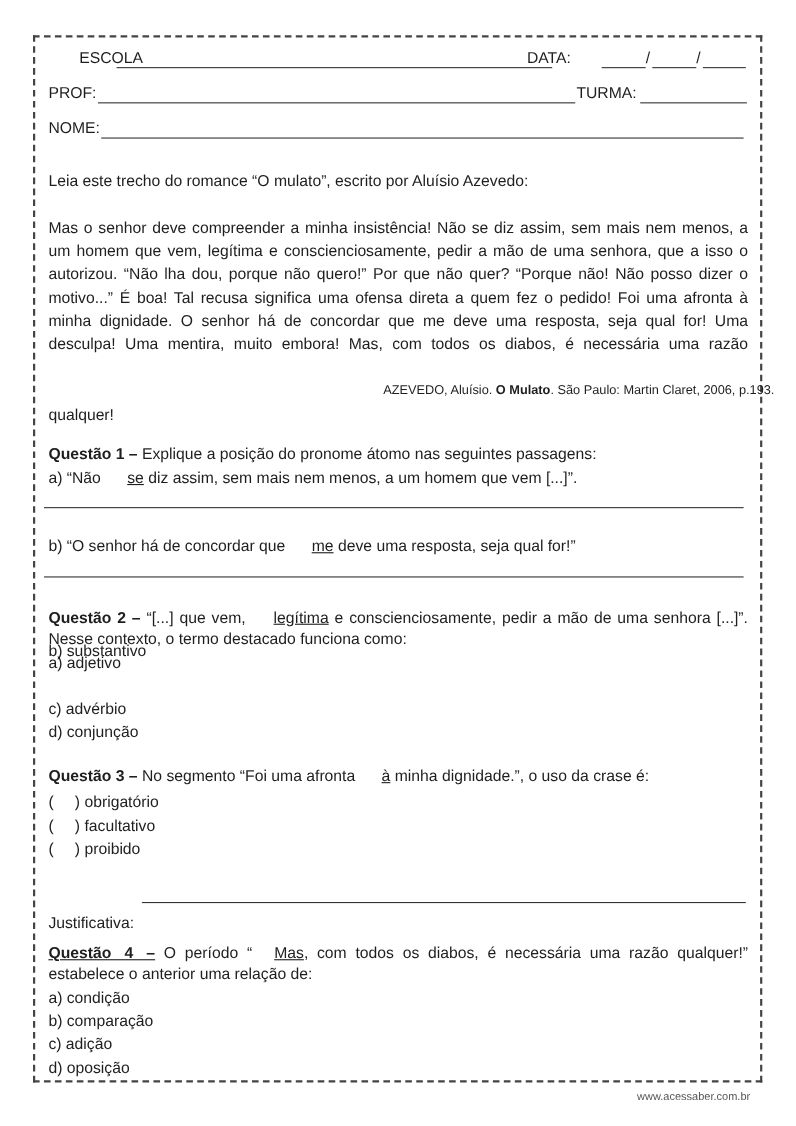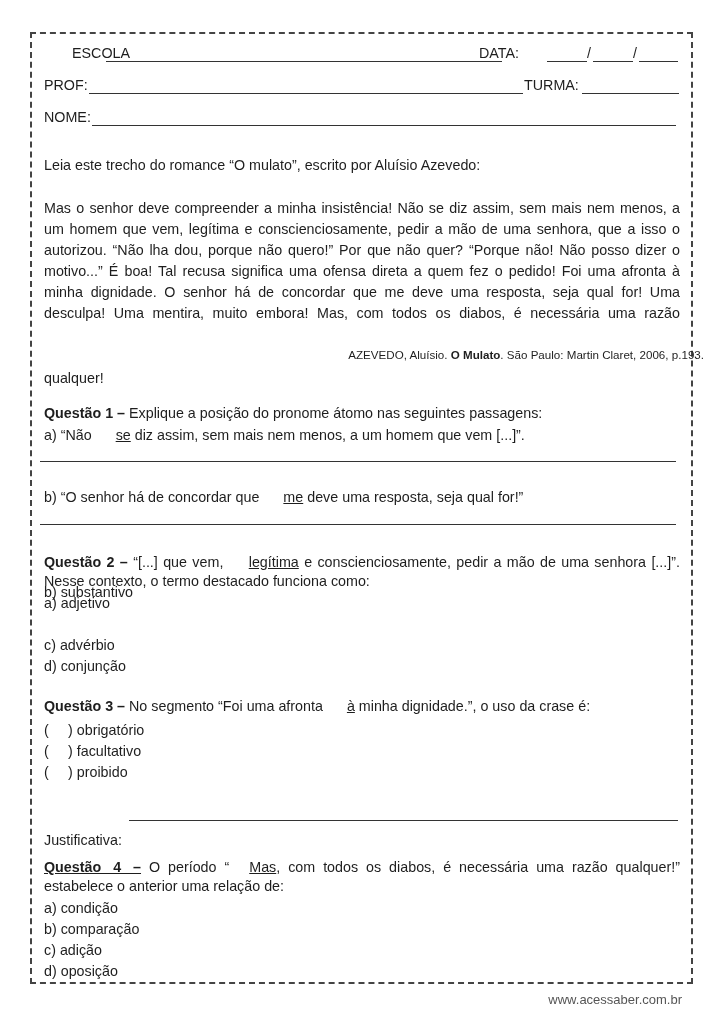--- a/index.html
+++ b/index.html
@@ -14,21 +14,21 @@
   }
   .abs { position: absolute; white-space: nowrap; }
   .line { position: absolute; height: 0; border-top: 1.3px solid #333; }
   .bold { font-weight: bold; }
   .u { text-decoration: underline; margin-left: 20px; }
   .para {
     position: absolute; left: 44px; width: 636px; line-height: 21.3px;
     text-align: justify; white-space: normal;
   }
   .src { font-size: 11.6px; }
-  .footer { font-size: 13px; color: #555; }
+  .footer { font-size: 10px; color: #555; }
   .optline { position: absolute; left: 44px; line-height: 20px; white-space: nowrap; }
   .paren { display: inline-block; width: 24px; }
 </style>
 </head>
 <body>
 
 <div class="sheet"></div>
 
 <div class="abs" style="left:44px; top:45px;margin-left:28px;">ESCOLA</div>
 <div class="line" style="left:106px; top:61px; width:396px;"></div>

